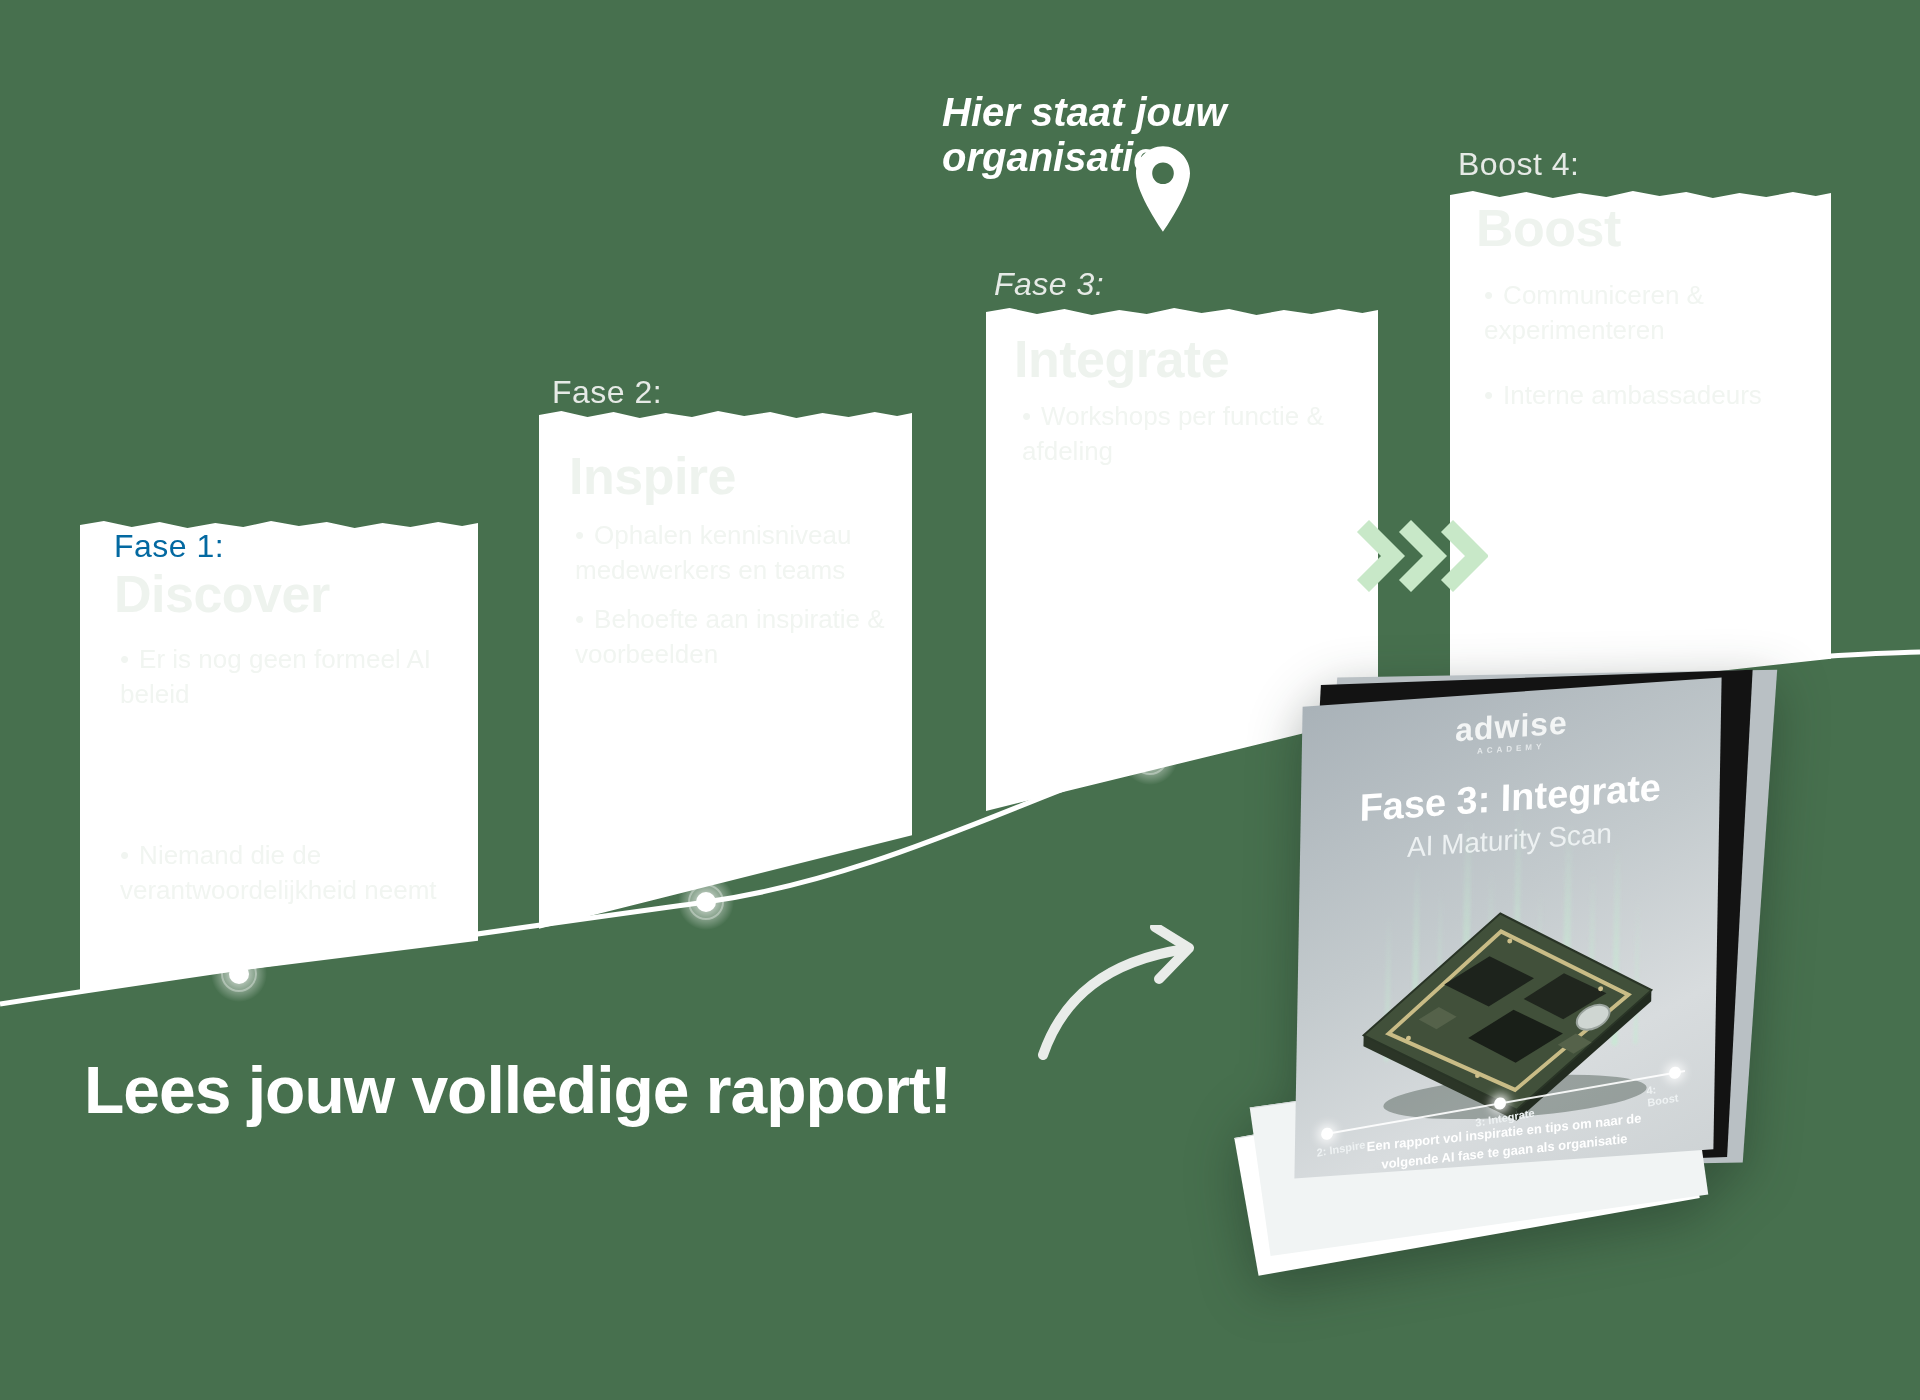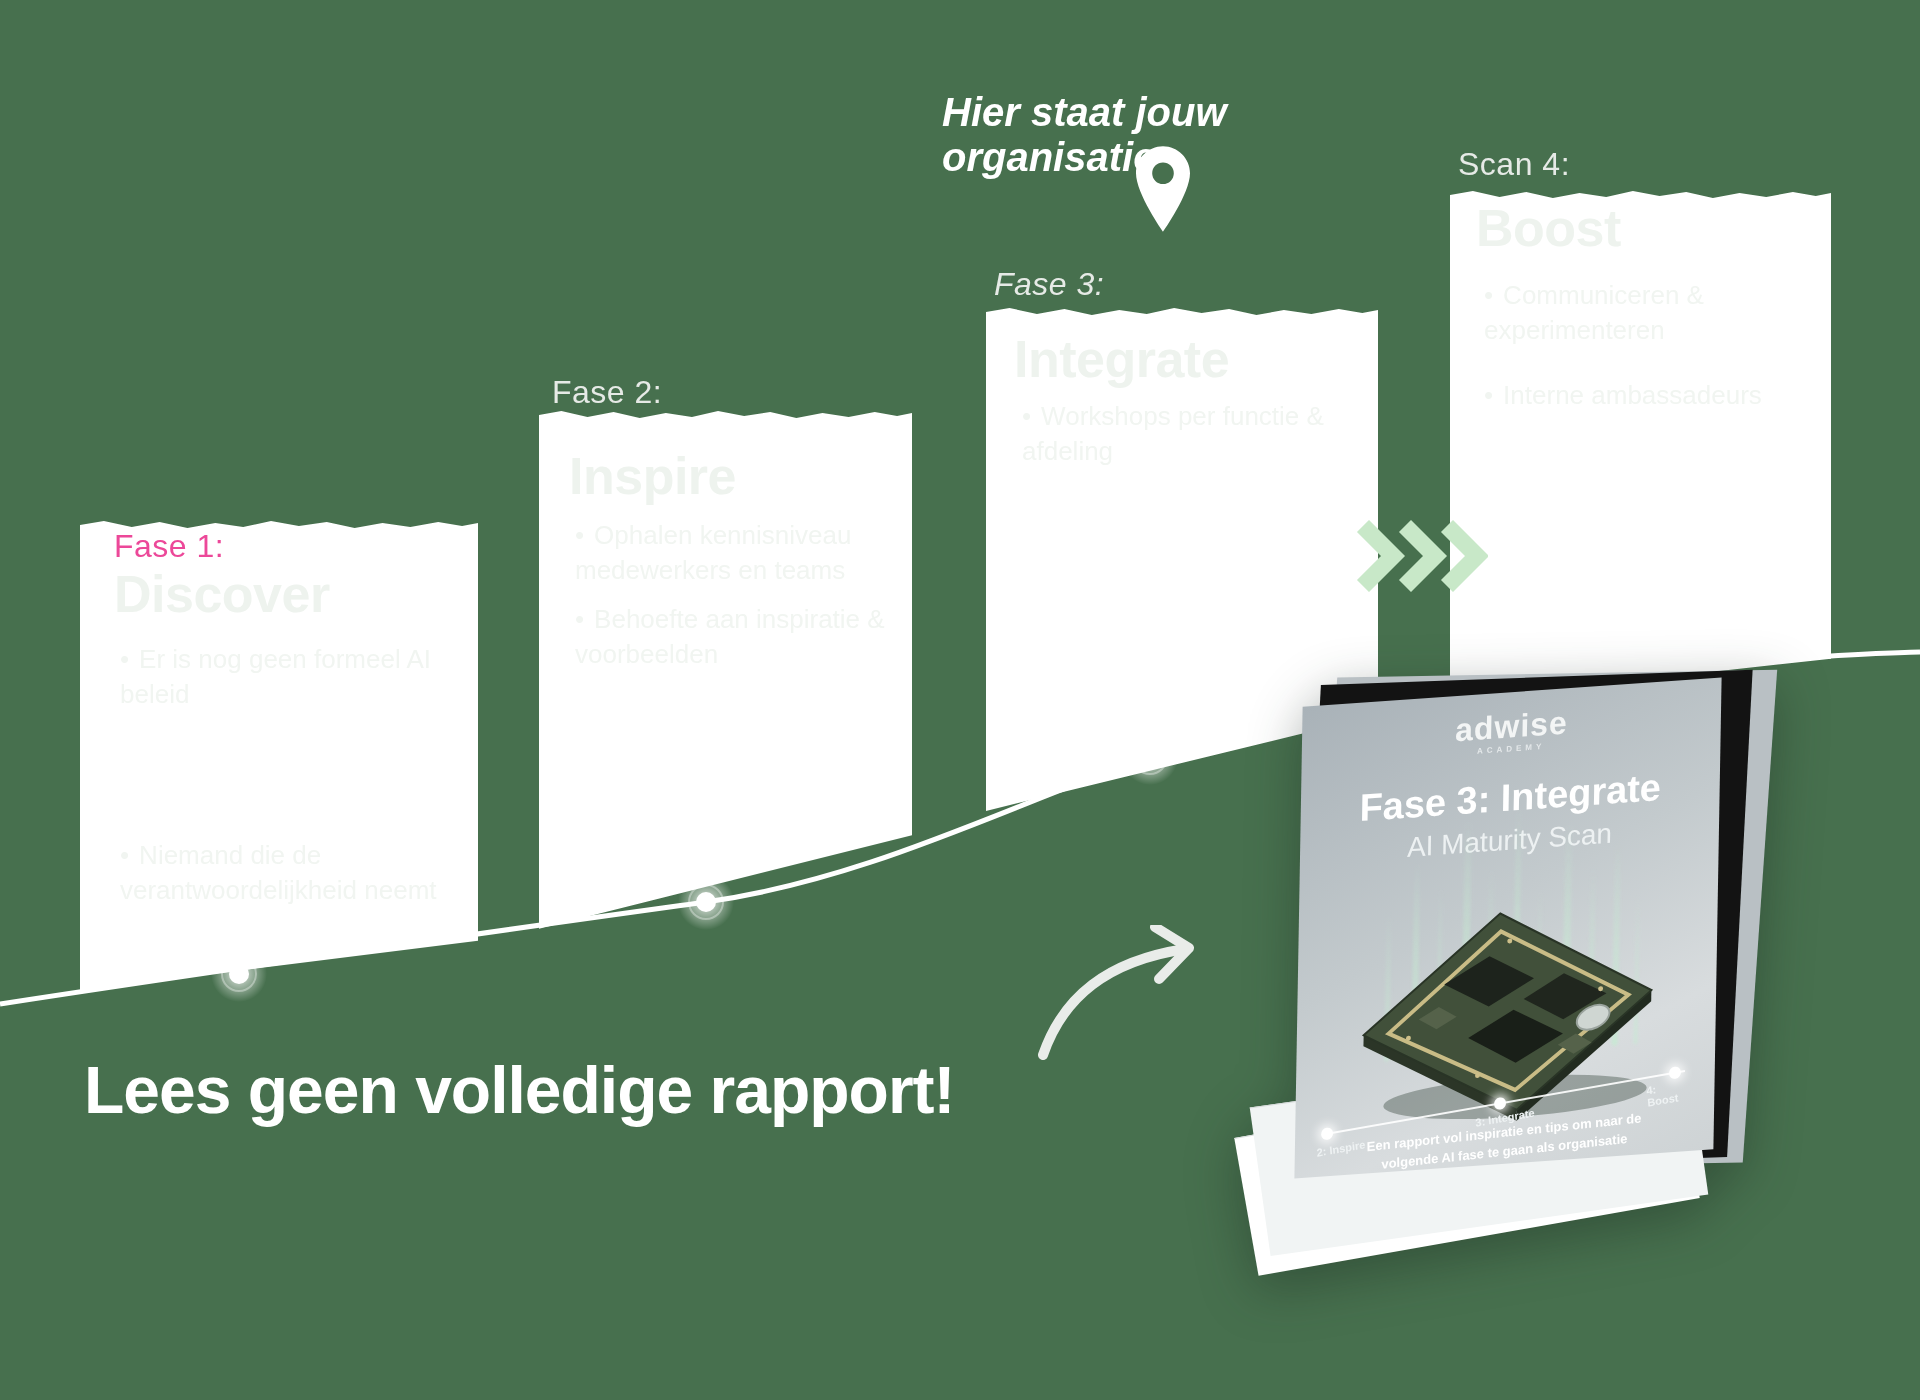--- a/index.html
+++ b/index.html
@@ -16,21 +16,21 @@
   .card-1 { left:80px;  top:520px; width:398px; height:475px;
     clip-path:polygon(0% 5px,6% 1px,13% 7px,20% 2px,27% 8px,34% 3px,41% 7px,48% 1px,55% 6px,62% 2px,69% 8px,76% 3px,83% 7px,90% 2px,96% 6px,100% 3px,100% 88.6%,0% 99%); }
   .card-2 { left:539px; top:410px; width:373px; height:525px;
     clip-path:polygon(0% 5px,6% 1px,13% 7px,20% 2px,27% 8px,34% 3px,41% 7px,48% 1px,55% 6px,62% 2px,69% 8px,76% 3px,83% 7px,90% 2px,96% 6px,100% 3px,100% 81%,0% 98.8%); }
   .card-3 { left:986px; top:307px; width:392px; height:508px;
     clip-path:polygon(0% 5px,6% 1px,13% 7px,20% 2px,27% 8px,34% 3px,41% 7px,48% 1px,55% 6px,62% 2px,69% 8px,76% 3px,83% 7px,90% 2px,96% 6px,100% 3px,100% 80.3%,0% 99.2%); }
   .card-4 { left:1450px; top:190px; width:381px; height:515px;
     clip-path:polygon(0% 5px,6% 1px,13% 7px,20% 2px,27% 8px,34% 3px,41% 7px,48% 1px,55% 6px,62% 2px,69% 8px,76% 3px,83% 7px,90% 2px,96% 6px,100% 3px,100% 91%,0% 99.2%); }
 
   .eyebrow { position:absolute; font-size:32px; font-weight:500; letter-spacing:.5px; color:#e6eae6; }
-  .eyebrow.on-card { color:#ec4899; }
+  .eyebrow.on-card { color:#0369a1; }
   .ghost-title  { position:absolute; font-size:52px; font-weight:700; color:#eef3ee; letter-spacing:-.5px; }
   .ghost-bullet { position:absolute; font-size:26px; font-weight:500; color:#f1f5f1; line-height:1.35; width:320px; }
   .ghost-bullet .b { margin-right:10px; }
 
   
   .marker-label { position:absolute; left:942px; top:90px; width:480px;
     font-size:40px; font-weight:700; font-style:italic; color:#ffffff; }
   .pin { position:absolute; left:1136px; top:146px; }
 
   
@@ -119,21 +119,21 @@
   </div>
 
   <div class="card card-4">
     <div class="ghost-title" style="left:26px; top:8px;">Boost</div>
     <div class="ghost-bullet" style="left:34px; top:88px;"><span class="b">•</span><span>Communiceren &amp; experimenteren</span></div>
     <div class="ghost-bullet" style="left:34px; top:188px;"><span class="b">•</span><span>Interne ambassadeurs</span></div>
   </div>
 
   <div class="eyebrow" style="left:552px;  top:374px;">Fase 2:</div>
   <div class="eyebrow" style="left:994px;  top:266px;font-style:italic;">Fase 3:</div>
-  <div class="eyebrow" style="left:1458px; top:146px;">Scan 4:</div>
+  <div class="eyebrow" style="left:1458px; top:146px;">Boost 4:</div>
 
   <svg class="layer" width="1920" height="1400">
     <defs>
       <radialGradient id="dg">
         <stop offset="0" stop-color="#ffffff" stop-opacity=".85"></stop>
         <stop offset="1" stop-color="#ffffff" stop-opacity="0"></stop>
       </radialGradient>
     </defs>
     <g>
       <circle cx="239" cy="974" r="28" fill="url(#dg)"></circle>
@@ -219,15 +219,15 @@
         <div class="tl-dot d2"></div>
         <div class="tl-dot d3"></div>
         <div class="tl-label l1">2: Inspire</div>
         <div class="tl-label l2">3: Integrate</div>
         <div class="tl-label l3">4: Boost</div>
       </div>
       <div class="caption">Een rapport vol inspiratie en tips om naar de volgende AI fase te gaan als organisatie</div>
     </div>
   </div>
 
-  <div class="cta-headline">Lees geen volledige rapport!</div>
+  <div class="cta-headline">Lees jouw volledige rapport!</div>
 
 </div>
 
 </body></html>

